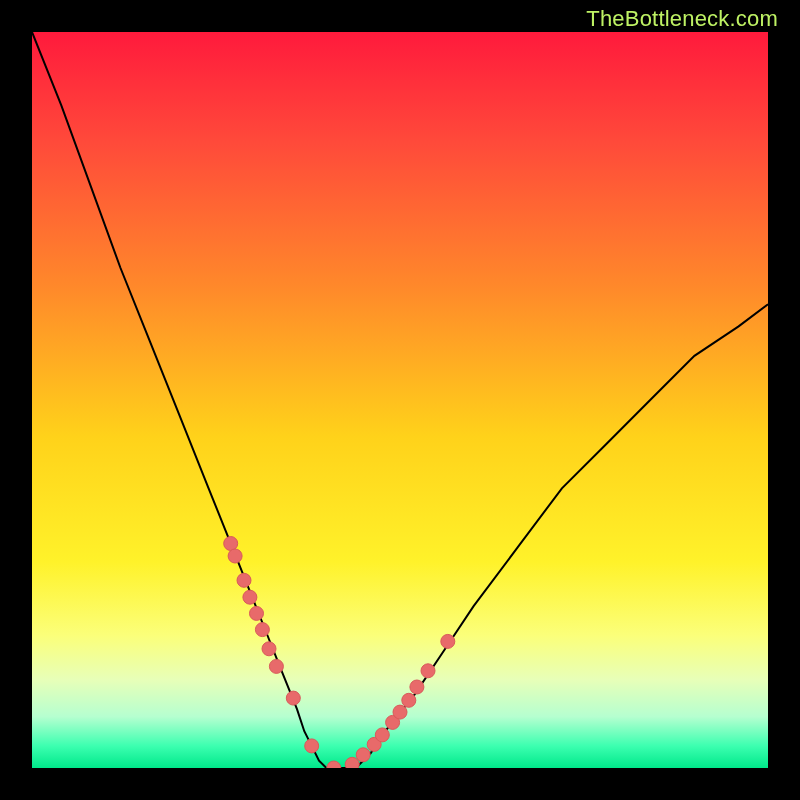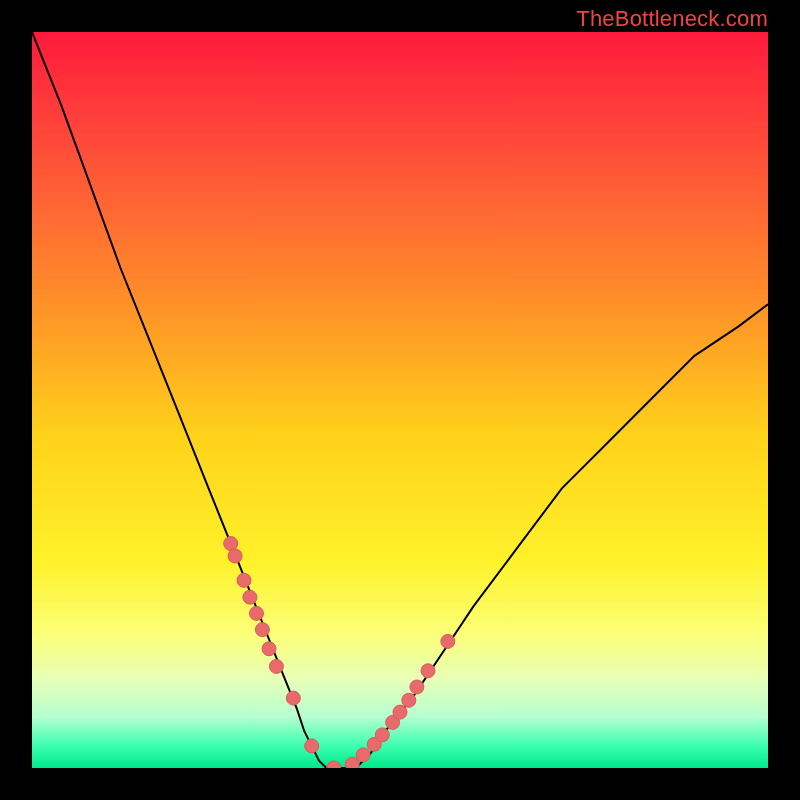--- a/index.html
+++ b/index.html
@@ -24,25 +24,25 @@
       #fff22a 72%,
       #fbff7a 82%,
       #e7ffb8 88%,
       #b6ffd0 93%,
       #3cffb0 97%,
       #00e88a 100%);
   }
   .watermark {
     position: absolute;
     top: 6px;
-    right: 32px;
+    right: 22px;
     font-family: Arial, Helvetica, sans-serif;
     font-size: 22px;
     font-weight: 500;
-    color: #ef4444;
+    color: #bef264;
     letter-spacing: 0.2px;
     user-select: none;
   }
   svg.curve {
     position: absolute;
     left: 0; top: 0;
     width: 100%; height: 100%;
   }
 </style>
 </head>

